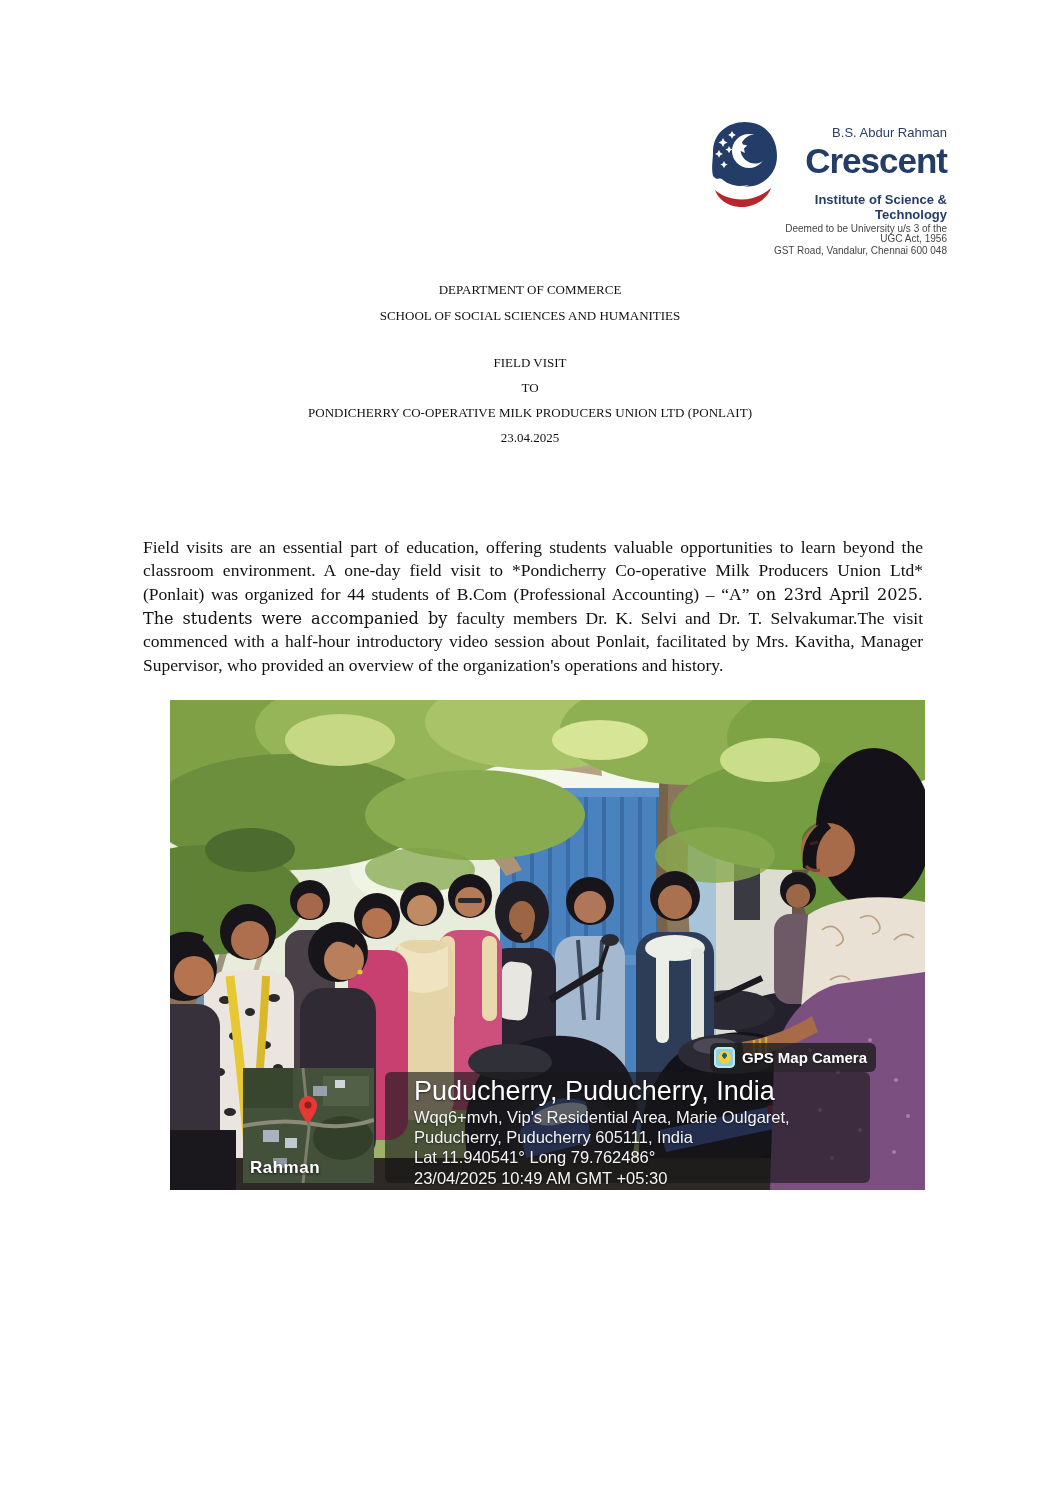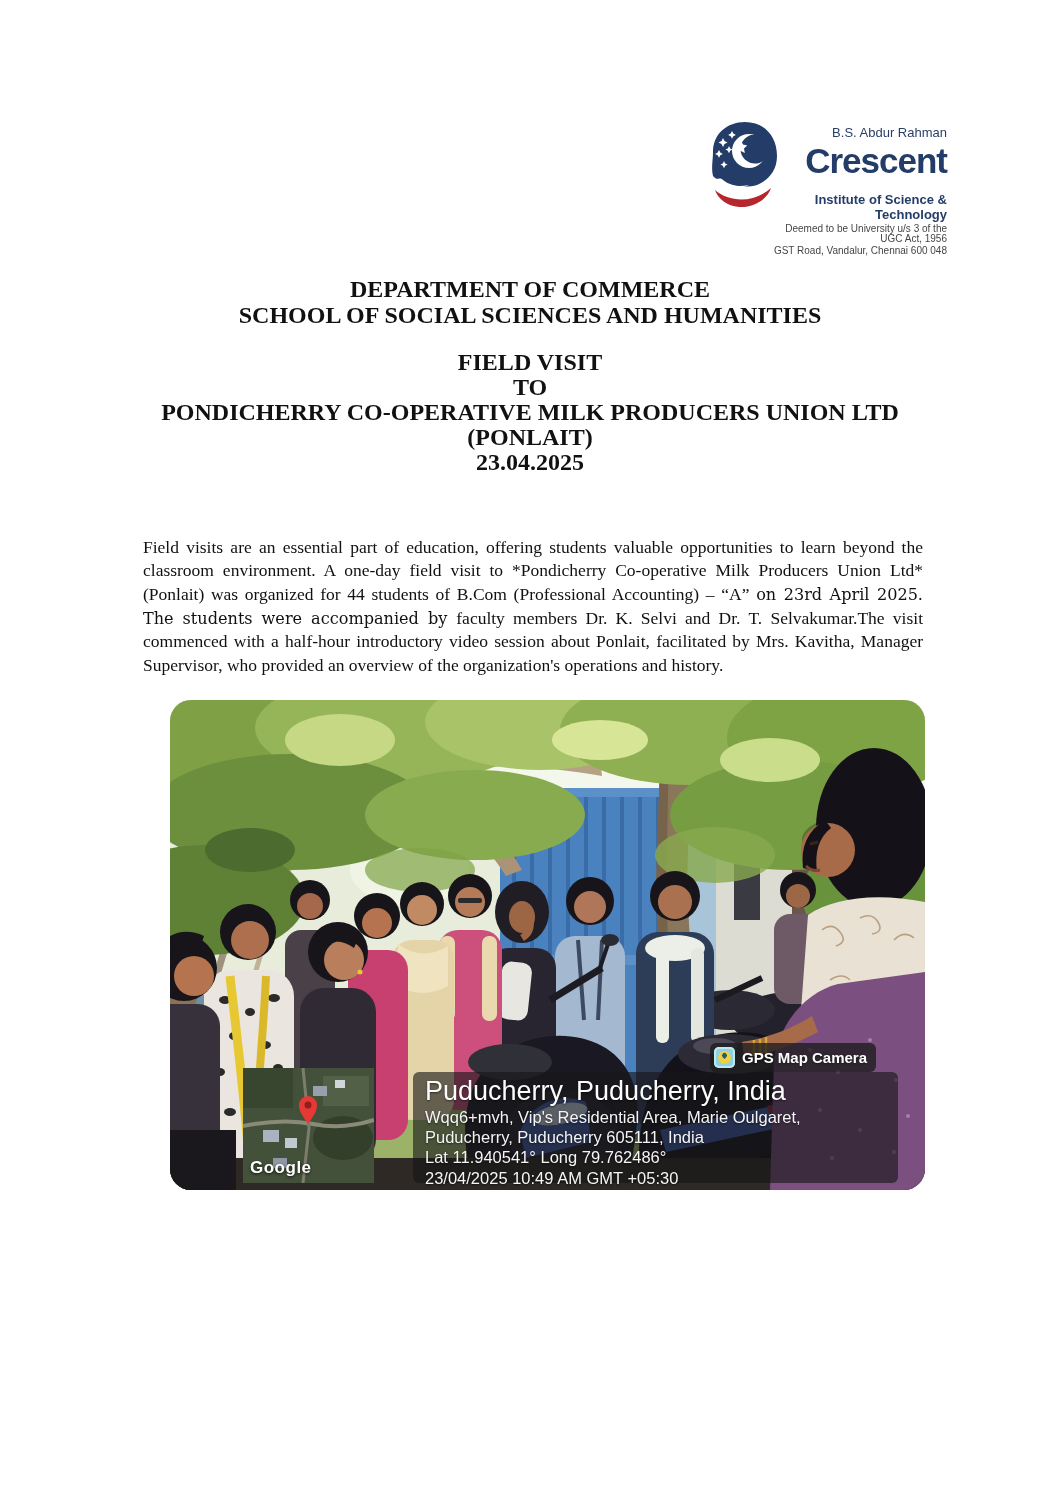--- a/index.html
+++ b/index.html
@@ -11,34 +11,34 @@
   .logo-emblem{position:absolute;left:6px;top:2px;width:72px;height:88px;}
   .logo-text{position:absolute;right:0;top:0;width:176px;text-align:right;
              font-family:"Liberation Sans",sans-serif;}
   .logo-brand-small{font-size:13px;color:#2a3f66;margin-top:7px;}
   .logo-brand-large{font-size:35px;font-weight:bold;color:#243c68;line-height:42px;letter-spacing:-1px;}
   .logo-subtitle{font-size:13px;font-weight:600;color:#243c68;margin-top:10px;}
   .logo-tiny{font-size:10px;color:#454545;margin-top:2px;line-height:10px;}
 
   
   .heading-block{position:absolute;left:110px;width:840px;text-align:center;
-                 font-weight:bold;font-size:24px;line-height:25.5px;}
+                 font-weight:normal;font-size:13px;line-height:25.5px;}
   .hb1{top:277px;}
   .hb2{top:350px;line-height:25px;}
 
   
   .intro{position:absolute;left:143px;top:518px;width:780px;text-align:justify;
          font-size:17.5px;line-height:23.7px;}
   .seg-alt{font-family:"DejaVu Serif",serif;font-size:16.1px;}
   .closing{position:absolute;left:90px;top:1239px;width:842px;
            font-size:18px;line-height:25.5px;}
 
   
   .photo{position:absolute;left:170px;top:700px;width:755px;height:490px;overflow:hidden;
-         background:#9db269;border-radius:21px;}
+         background:#9db269;}
   .photo svg.scene{position:absolute;left:0;top:0;}
 
   .gps-badge{position:absolute;left:540px;top:343px;height:29px;display:flex;align-items:center;
              background:rgba(28,28,30,.78);border-radius:6px;padding:0 9px 0 4px;gap:7px;
              font-family:"Liberation Sans",sans-serif;}
   .gps-badge-icon{width:21px;height:21px;border-radius:5px;background:#8ed2e2;position:relative;flex:none;
                   box-shadow:inset 0 0 0 2px #bfe8f0;}
   .gps-badge-icon::before{content:"";position:absolute;left:4px;top:4px;width:13px;height:13px;
                   border-radius:50%;background:#f2cf3e;}
   .gps-badge-icon::after{content:"";position:absolute;left:8px;top:6px;width:5px;height:5px;
@@ -46,22 +46,22 @@
   .gps-badge-label{color:#fff;font-weight:bold;font-size:15px;white-space:nowrap;
                    text-shadow:0 1px 2px rgba(0,0,0,.5);}
 
   .map-thumb{position:absolute;left:73px;top:368px;width:131px;height:115px;overflow:hidden;
              background:#44513a;}
   .map-google{position:absolute;left:7px;bottom:5px;color:#fff;font-family:"Liberation Sans",sans-serif;
               font-weight:bold;font-size:17px;letter-spacing:.5px;text-shadow:0 1px 3px rgba(0,0,0,.8);}
 
   .geo-panel{position:absolute;left:215px;top:372px;width:485px;height:111px;
              background:rgba(22,22,24,.62);border-radius:6px;box-sizing:border-box;
-             padding:4px 10px 4px 12px;font-family:"Liberation Sans",sans-serif;color:#f5f5f5;
-             text-shadow:0 1px 2px rgba(0,0,0,.55);margin-left:28px;}
+             padding:4px 10px 4px 29px;font-family:"Liberation Sans",sans-serif;color:#f5f5f5;
+             text-shadow:0 1px 2px rgba(0,0,0,.55);}
   .geo-title{font-size:27px;line-height:31px;color:#fcfcfc;white-space:nowrap;}
   .geo-line{font-size:16.5px;line-height:20.2px;white-space:nowrap;}
 </style>
 </head>
 <body>
 
 <div class="page">
 
   <div class="logo">
     <svg class="logo-emblem" viewBox="0 0 72 88" width="72" height="88">
@@ -316,21 +316,21 @@
         <path d="M60,0 L66,60 L60,115" stroke="#7d7d6c" stroke-width="3" fill="none"></path>
         <rect x="20" y="62" width="16" height="12" fill="#aab2c0"></rect>
         <rect x="42" y="70" width="12" height="10" fill="#c0c8d0"></rect>
         <rect x="70" y="18" width="14" height="10" fill="#98a0ae"></rect>
         <rect x="92" y="12" width="10" height="8" fill="#d0d6da"></rect>
         <rect x="30" y="90" width="14" height="10" fill="#8f97a4"></rect>
         <path d="M65,30 a10,10 0 1 1 0.1,0 M65,40 l0,14" stroke="#e53935" stroke-width="0" fill="none"></path>
         <path d="M65,56 C58,46 56,42 56,37 a9,9 0 1 1 18,0 c0,5 -2,9 -9,19 Z" fill="#e53935"></path>
         <circle cx="65" cy="37" r="3.5" fill="#8e1f1c"></circle>
       </svg>
-      <span class="map-google">Google</span>
+      <span class="map-google">Rahman</span>
     </div>
 
     <div class="geo-panel">
       <div class="geo-title">Puducherry, Puducherry, India</div>
       <div class="geo-line">Wqq6+mvh, Vip's Residential Area, Marie Oulgaret,</div>
       <div class="geo-line">Puducherry, Puducherry 605111, India</div>
       <div class="geo-line">Lat 11.940541° Long 79.762486°</div>
       <div class="geo-line">23/04/2025 10:49 AM GMT +05:30</div>
     </div>
   </div>

